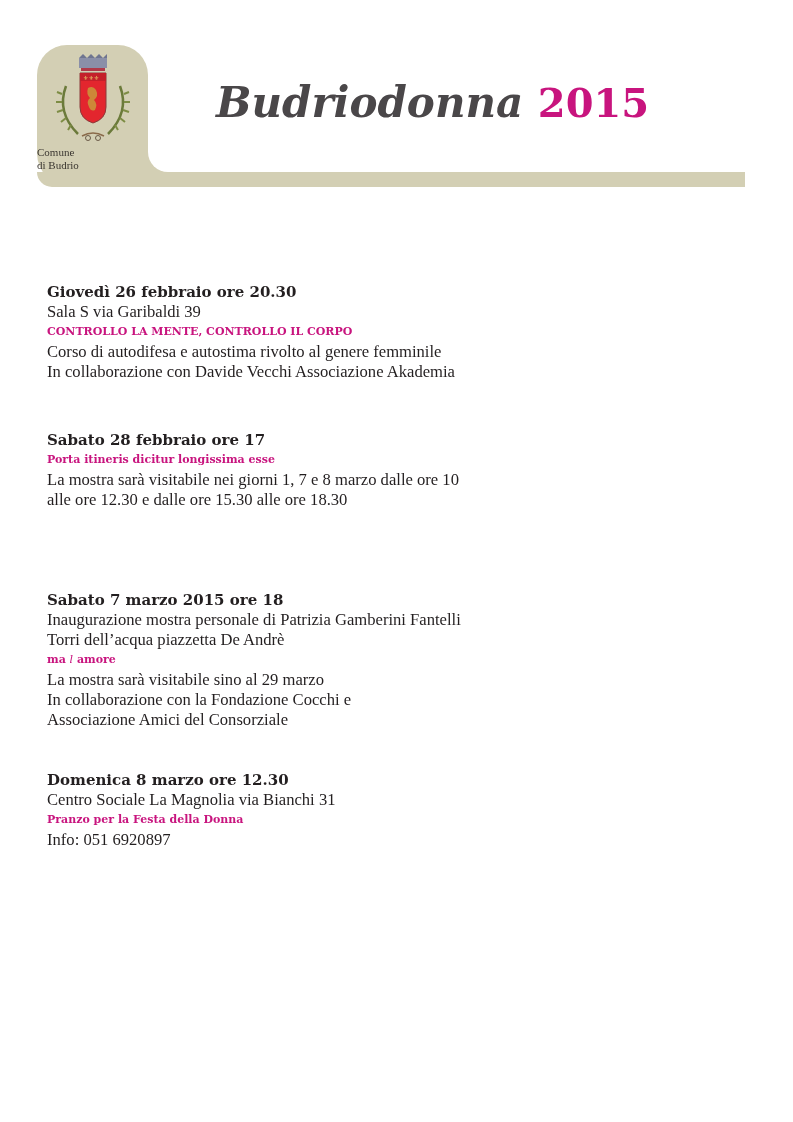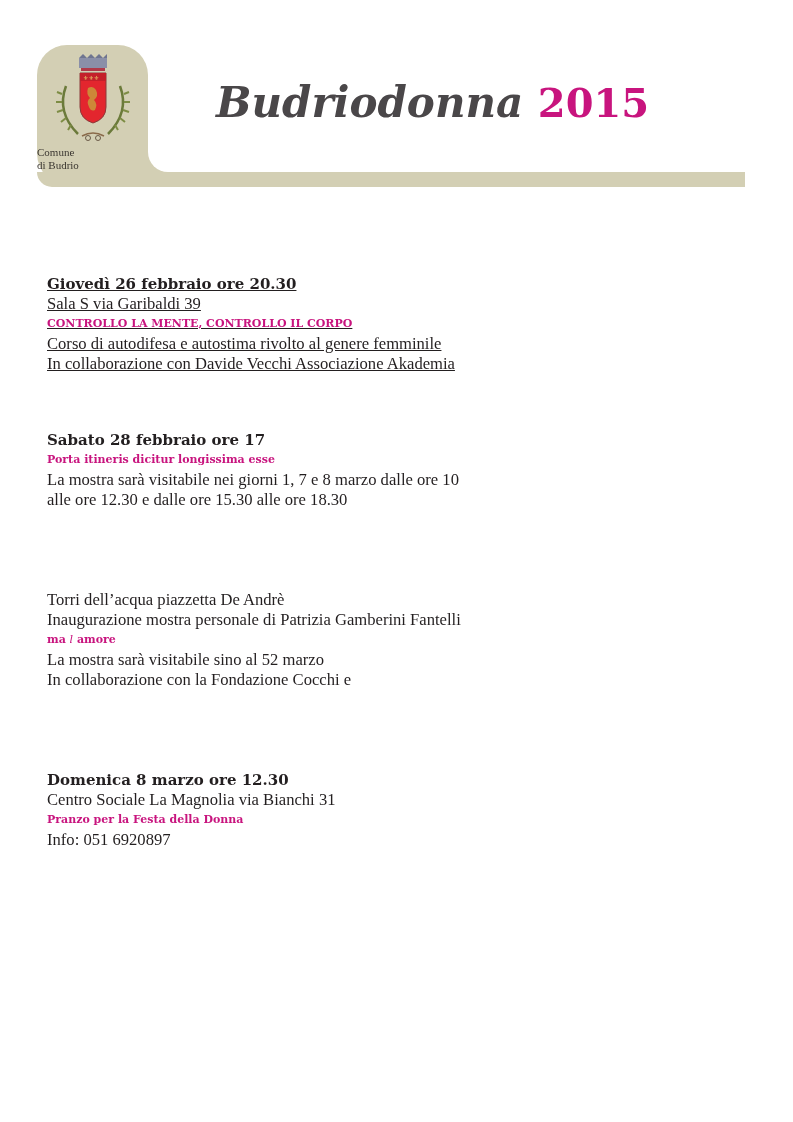--- a/index.html
+++ b/index.html
@@ -24,21 +24,21 @@
            font-family: "DejaVu Serif", serif; font-size: 42px; font-weight: bold; letter-spacing: 0px; }
   .title-main { font-style: italic; color: #4a4749; }
   .title-year { color: #c8147e; font-size: 40px; }
 
   .events { position: absolute; left: 47px; top: 270px; width: 700px; }
   .event { font-family: "Liberation Serif", serif; font-size: 16.6px; line-height: 20px; }
   .event .date { font-weight: bold; font-family: "DejaVu Serif", serif; font-size: 15px; color: #231f20; }
   .event .line { color: #231f20; }
   .event .highlight { font-weight: bold; font-family: "DejaVu Serif", serif; font-size: 11px; color: #c8147e; }
   .event .highlight i { font-weight: normal; }
-  .ev1 { position: absolute; top: 4px; text-decoration: underline; }
+  .ev1 { position: absolute; top: 12px; }
   .ev2 { position: absolute; top: 160px; }
   .ev3 { position: absolute; top: 320px; }
   .ev4 { position: absolute; top: 500px; }
 </style>
 </head>
 <body>
 
 <div class="header-shape">
   <div class="logo-block"></div>
   <div class="inner-curve"></div>
@@ -88,25 +88,27 @@
   </div>
 
   <div class="event ev2">
     <div class="date">Sabato 28 febbraio ore 17</div>
     <div class="highlight">Porta itineris dicitur longissima esse</div>
     <div class="line">La mostra sarà visitabile nei giorni 1, 7 e 8 marzo dalle ore 10</div>
     <div class="line">alle ore 12.30 e dalle ore 15.30 alle ore 18.30</div>
   </div>
 
   <div class="event ev3">
+    <div class="date">Sabato 7 marzo 2015 ore 18</div>
+    <div class="line">Inaugurazione mostra personale di Patrizia Gamberini Fantelli</div>
     <div class="line">Torri dell’acqua piazzetta De Andrè</div>
-    <div class="line">Inaugurazione mostra personale di Patrizia Gamberini Fantelli</div>
     <div class="highlight"><span>ma </span><i>l</i><span> amore</span></div>
-    <div class="line">La mostra sarà visitabile sino al 52 marzo</div>
+    <div class="line">La mostra sarà visitabile sino al 29 marzo</div>
     <div class="line">In collaborazione con la Fondazione Cocchi e</div>
+    <div class="line">Associazione Amici del Consorziale</div>
   </div>
 
   <div class="event ev4">
     <div class="date">Domenica 8 marzo ore 12.30</div>
     <div class="line">Centro Sociale La Magnolia via Bianchi 31</div>
     <div class="highlight">Pranzo per la Festa della Donna</div>
     <div class="line">Info: 051 6920897</div>
   </div>
 
 </div>

